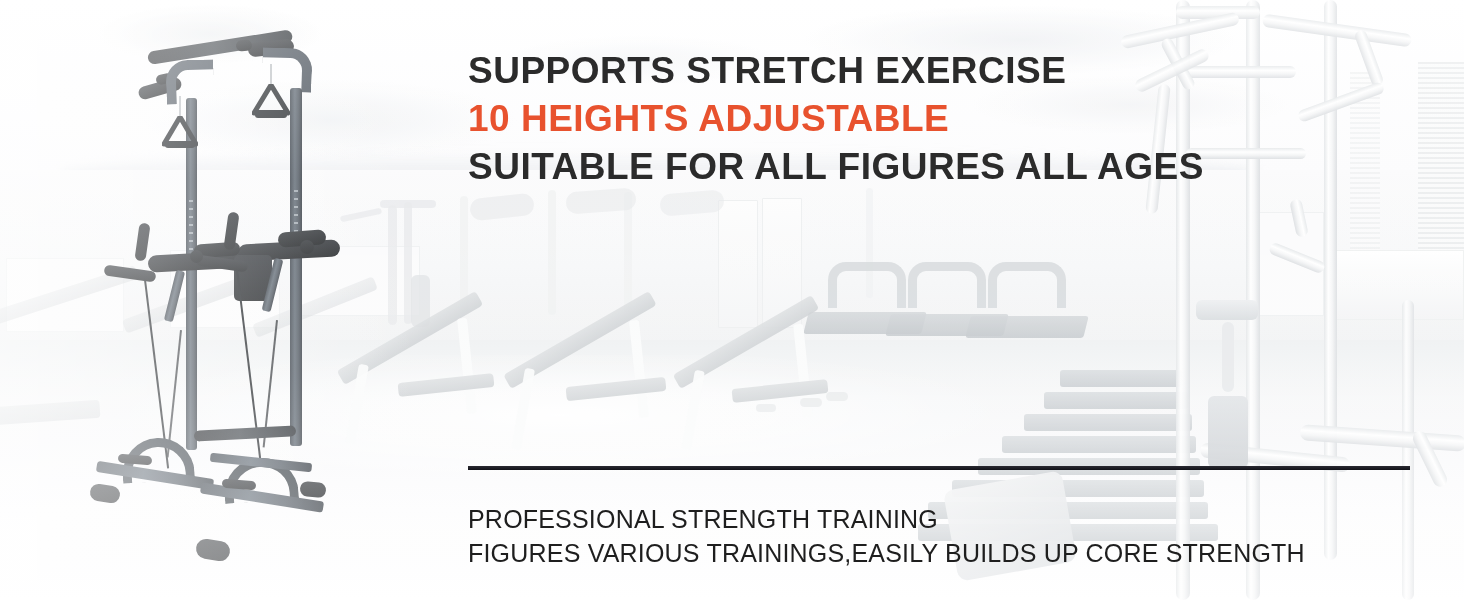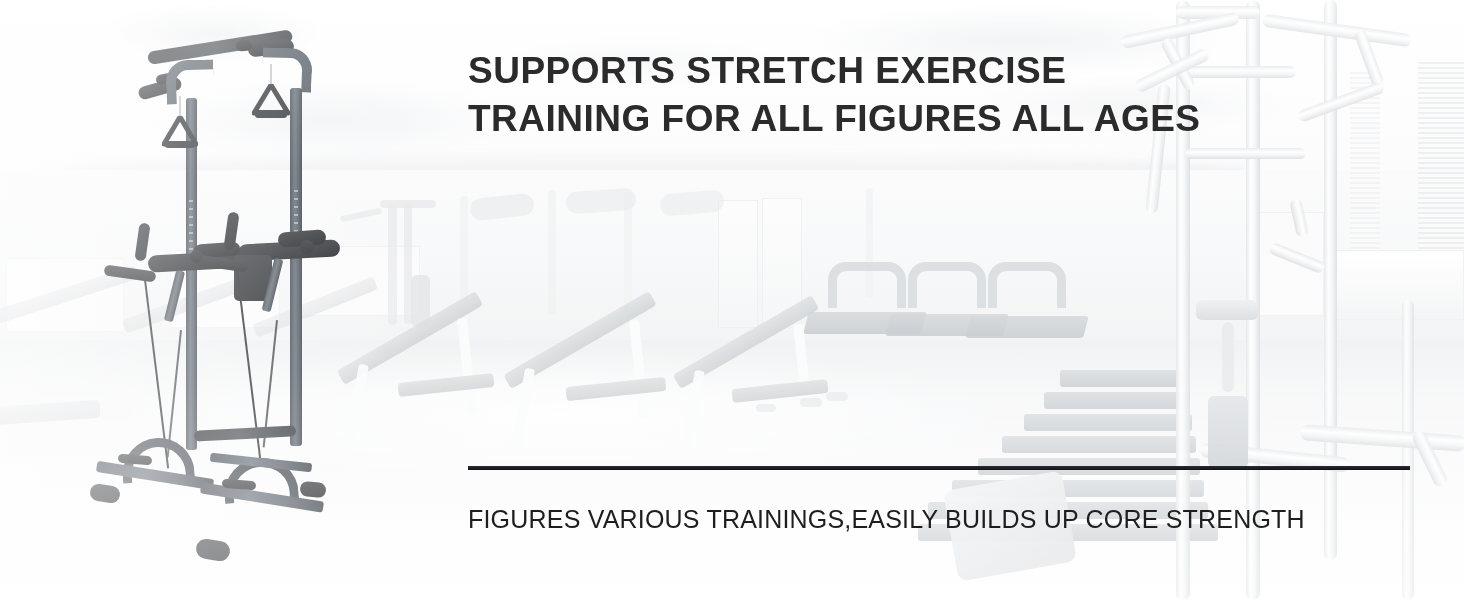--- a/index.html
+++ b/index.html
@@ -411,22 +411,24 @@
 
     <div class="pt pad" style="left:118px;top:455px;width:34px;height:9px;transform:rotate(5deg);"></div>
     <div class="pt pad" style="left:222px;top:480px;width:34px;height:9px;transform:rotate(5deg);"></div>
   </div>
 
   <div class="haze"></div>
   <div class="haze-left"></div>
 
   <div class="copy">
     <div class="h-line l1">SUPPORTS STRETCH EXERCISE</div>
-    <div class="h-line l3">TRAINING FOR ALL FIGURES ALL AGES</div>
+    <div class="h-line l2">10 HEIGHTS ADJUSTABLE</div>
+    <div class="h-line l3">SUITABLE FOR ALL FIGURES ALL AGES</div>
   </div>
 
   <div class="rule"></div>
 
   <div class="sub">
+    <div class="sub-line">PROFESSIONAL STRENGTH TRAINING</div>
     <div class="sub-line">FIGURES VARIOUS TRAININGS,EASILY BUILDS UP CORE STRENGTH</div>
   </div>
 
 </div>
 
 </body></html>

